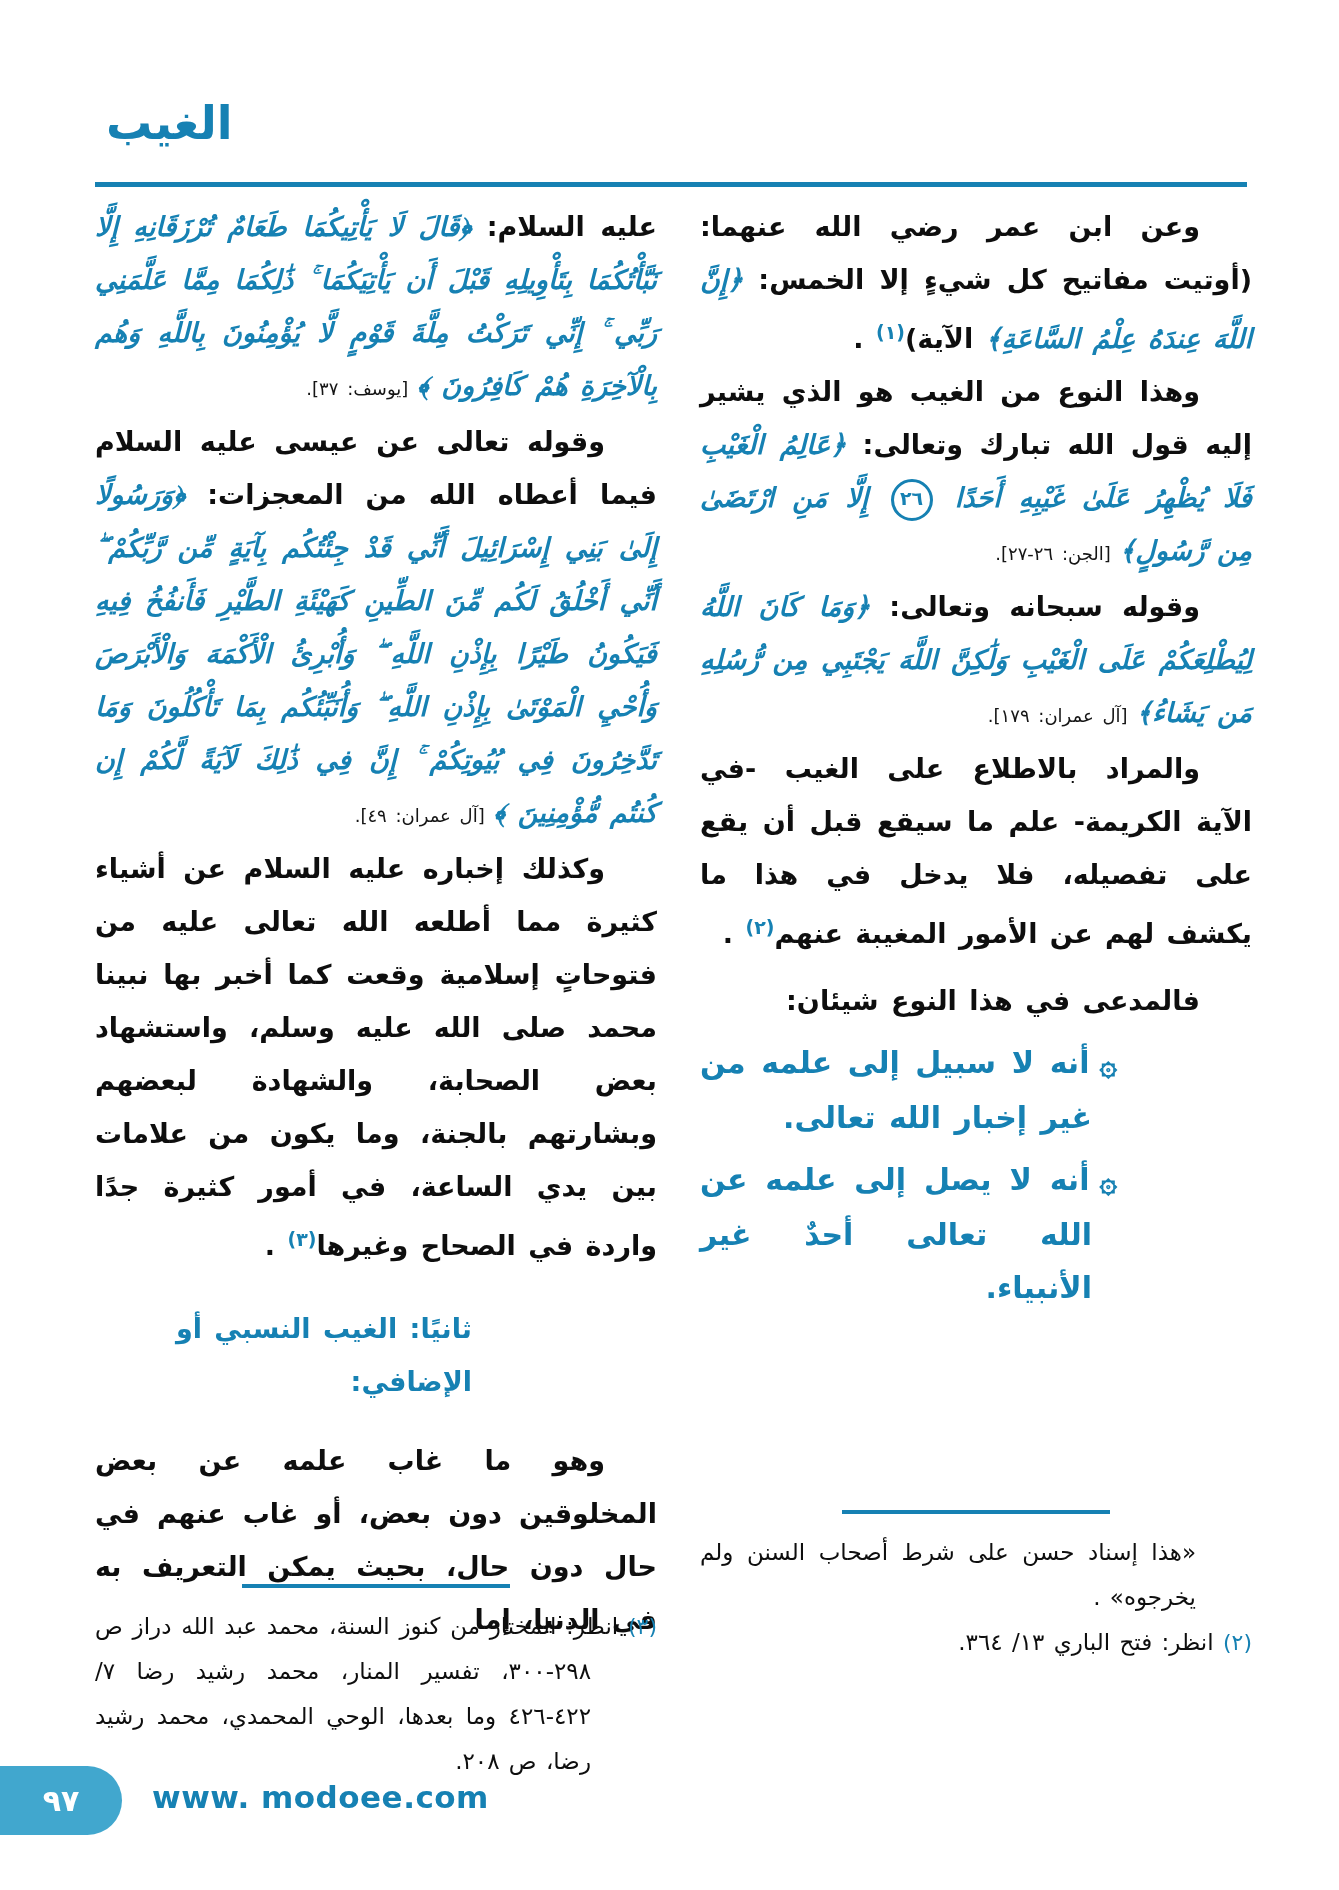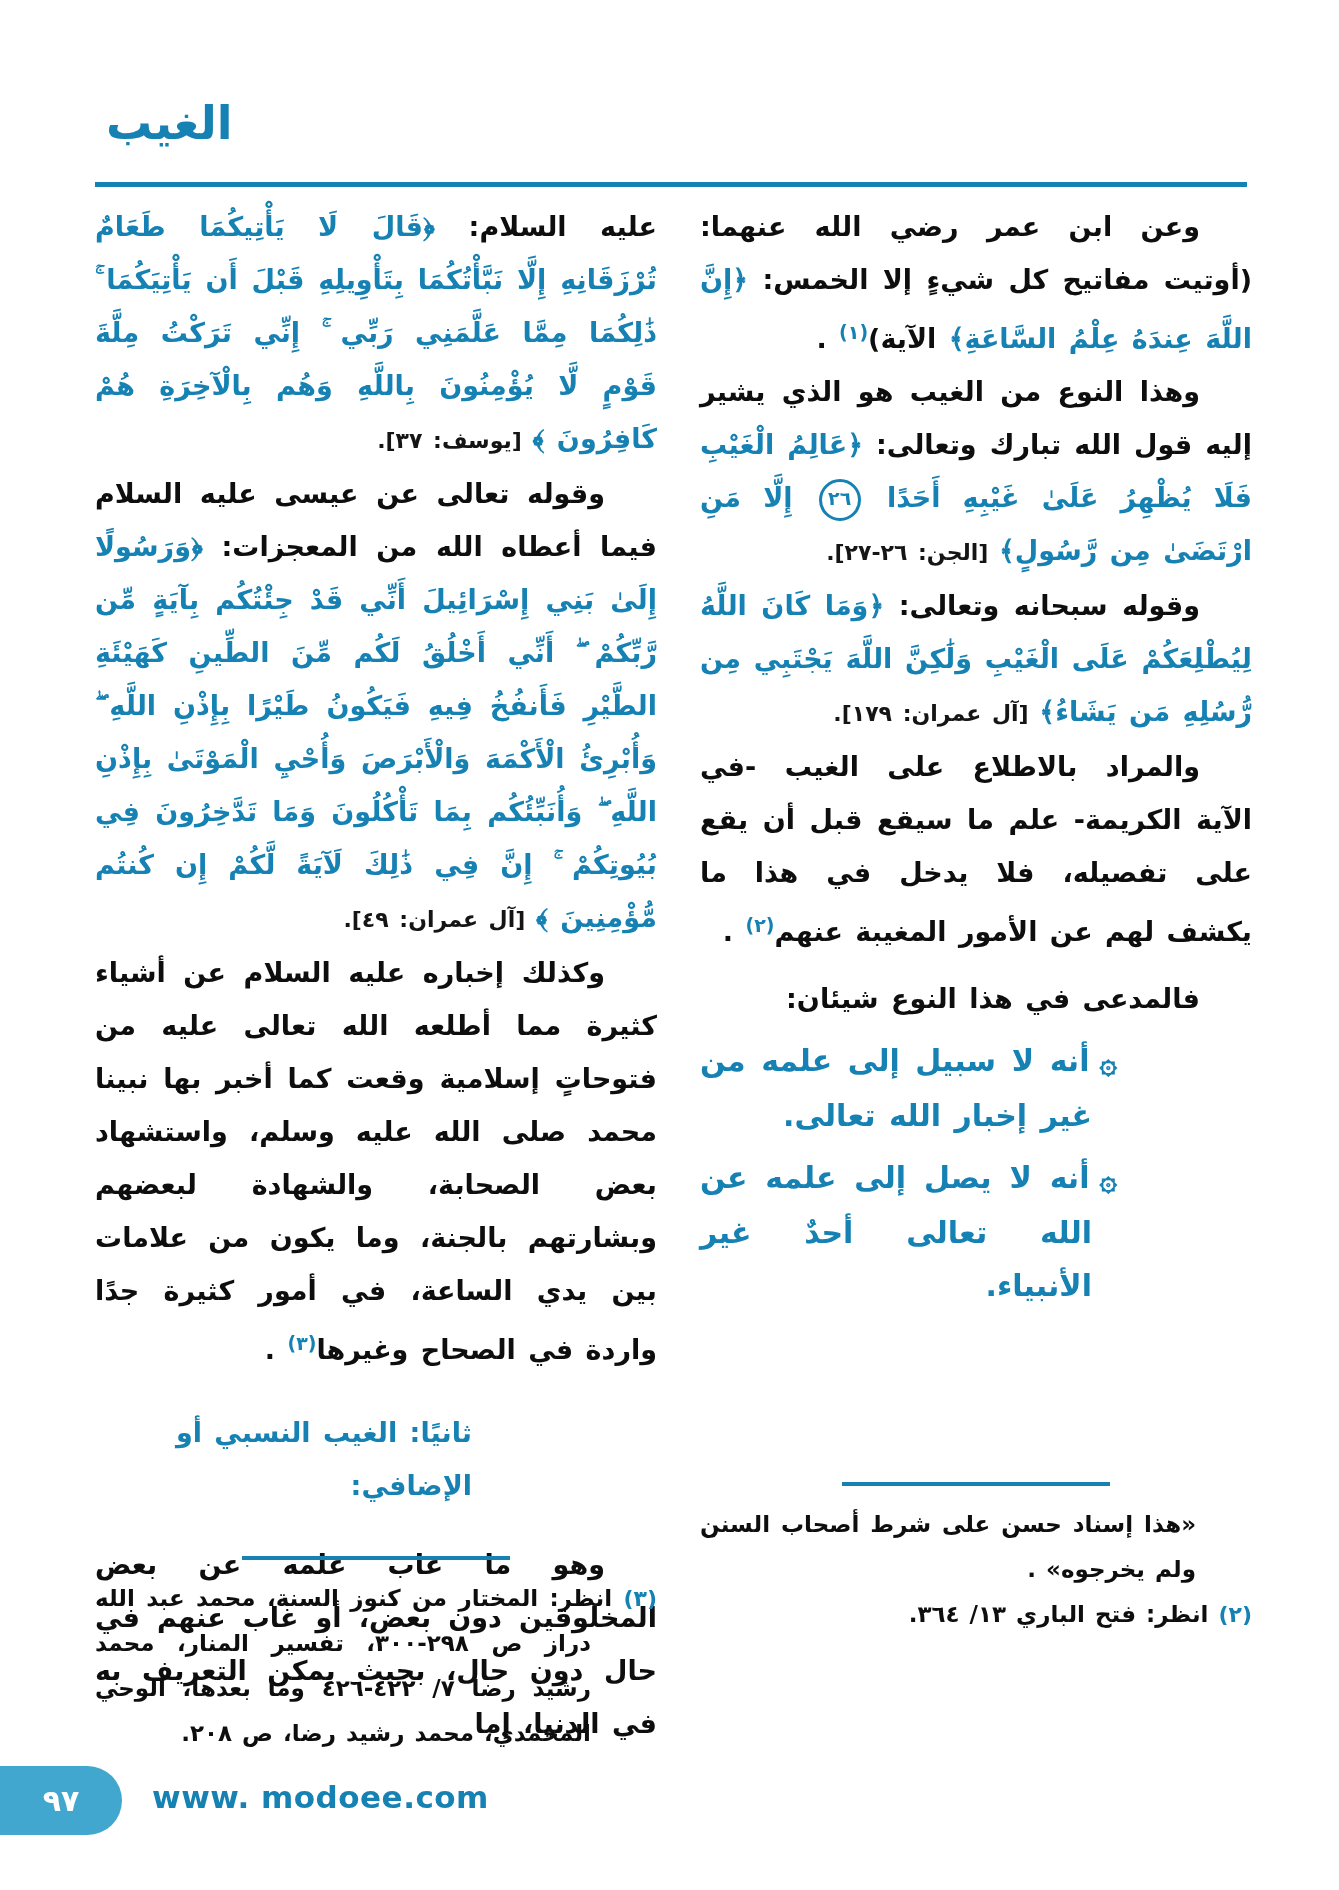--- a/index.html
+++ b/index.html
@@ -45,39 +45,39 @@
   .para.bullet{
     padding-right:160px;text-indent:-25px;
     margin:9px 0;
   }
   .bullet{
     color:var(--teal-dark);
     font-size:30px;
     margin-left:10px;
     vertical-align:-2px;
   }
-  .run-q{color:var(--teal-dark);}
-  .run-r{font-size:22px;font-weight:bold;color:#151515;}
+  .run-q{color:var(--teal-dark);font-style:italic;}
+  .run-r{font-size:18px;font-weight:normal;color:#151515;}
   .run-fm{
     color:var(--teal-dark);
     font-size:19px;
     vertical-align:9px;
     letter-spacing:1px;
   }
   .run-ayah{
     display:inline-block;
     width:36px;height:36px;
     border:3px solid var(--teal-dark);
     border-radius:50%;
     line-height:33px;text-align:center;text-indent:0;
     font-size:19px;color:var(--teal-dark);
     vertical-align:middle;
     margin:0 4px;
   }
-  .fn-block{position:absolute;font-size:23px;line-height:45px;font-weight:bold;word-spacing:2px;}
+  .fn-block{position:absolute;font-size:23px;line-height:45px;font-weight:normal;word-spacing:2px;margin-top:28px;}
   .fn-right{left:700px;top:1482px;width:552px;}
   .fn-left{left:95px;top:1556px;width:562px;}
   .fn-rule{width:268px;height:4px;background:var(--teal-dark);margin:0 auto 16px auto;}
   .fn-item{margin:0;text-align:justify;padding-right:66px;text-indent:-66px;}
   .fn-item .fnnum{color:var(--teal-dark);font-size:22px;letter-spacing:1px;}
   .fn-cont{margin:0;text-align:justify;padding-right:56px;text-indent:0;}
   .page-tab{
     position:absolute;left:0;top:1766px;width:122px;height:69px;
     background:var(--teal-light);
     border-radius:0 36px 36px 0;

